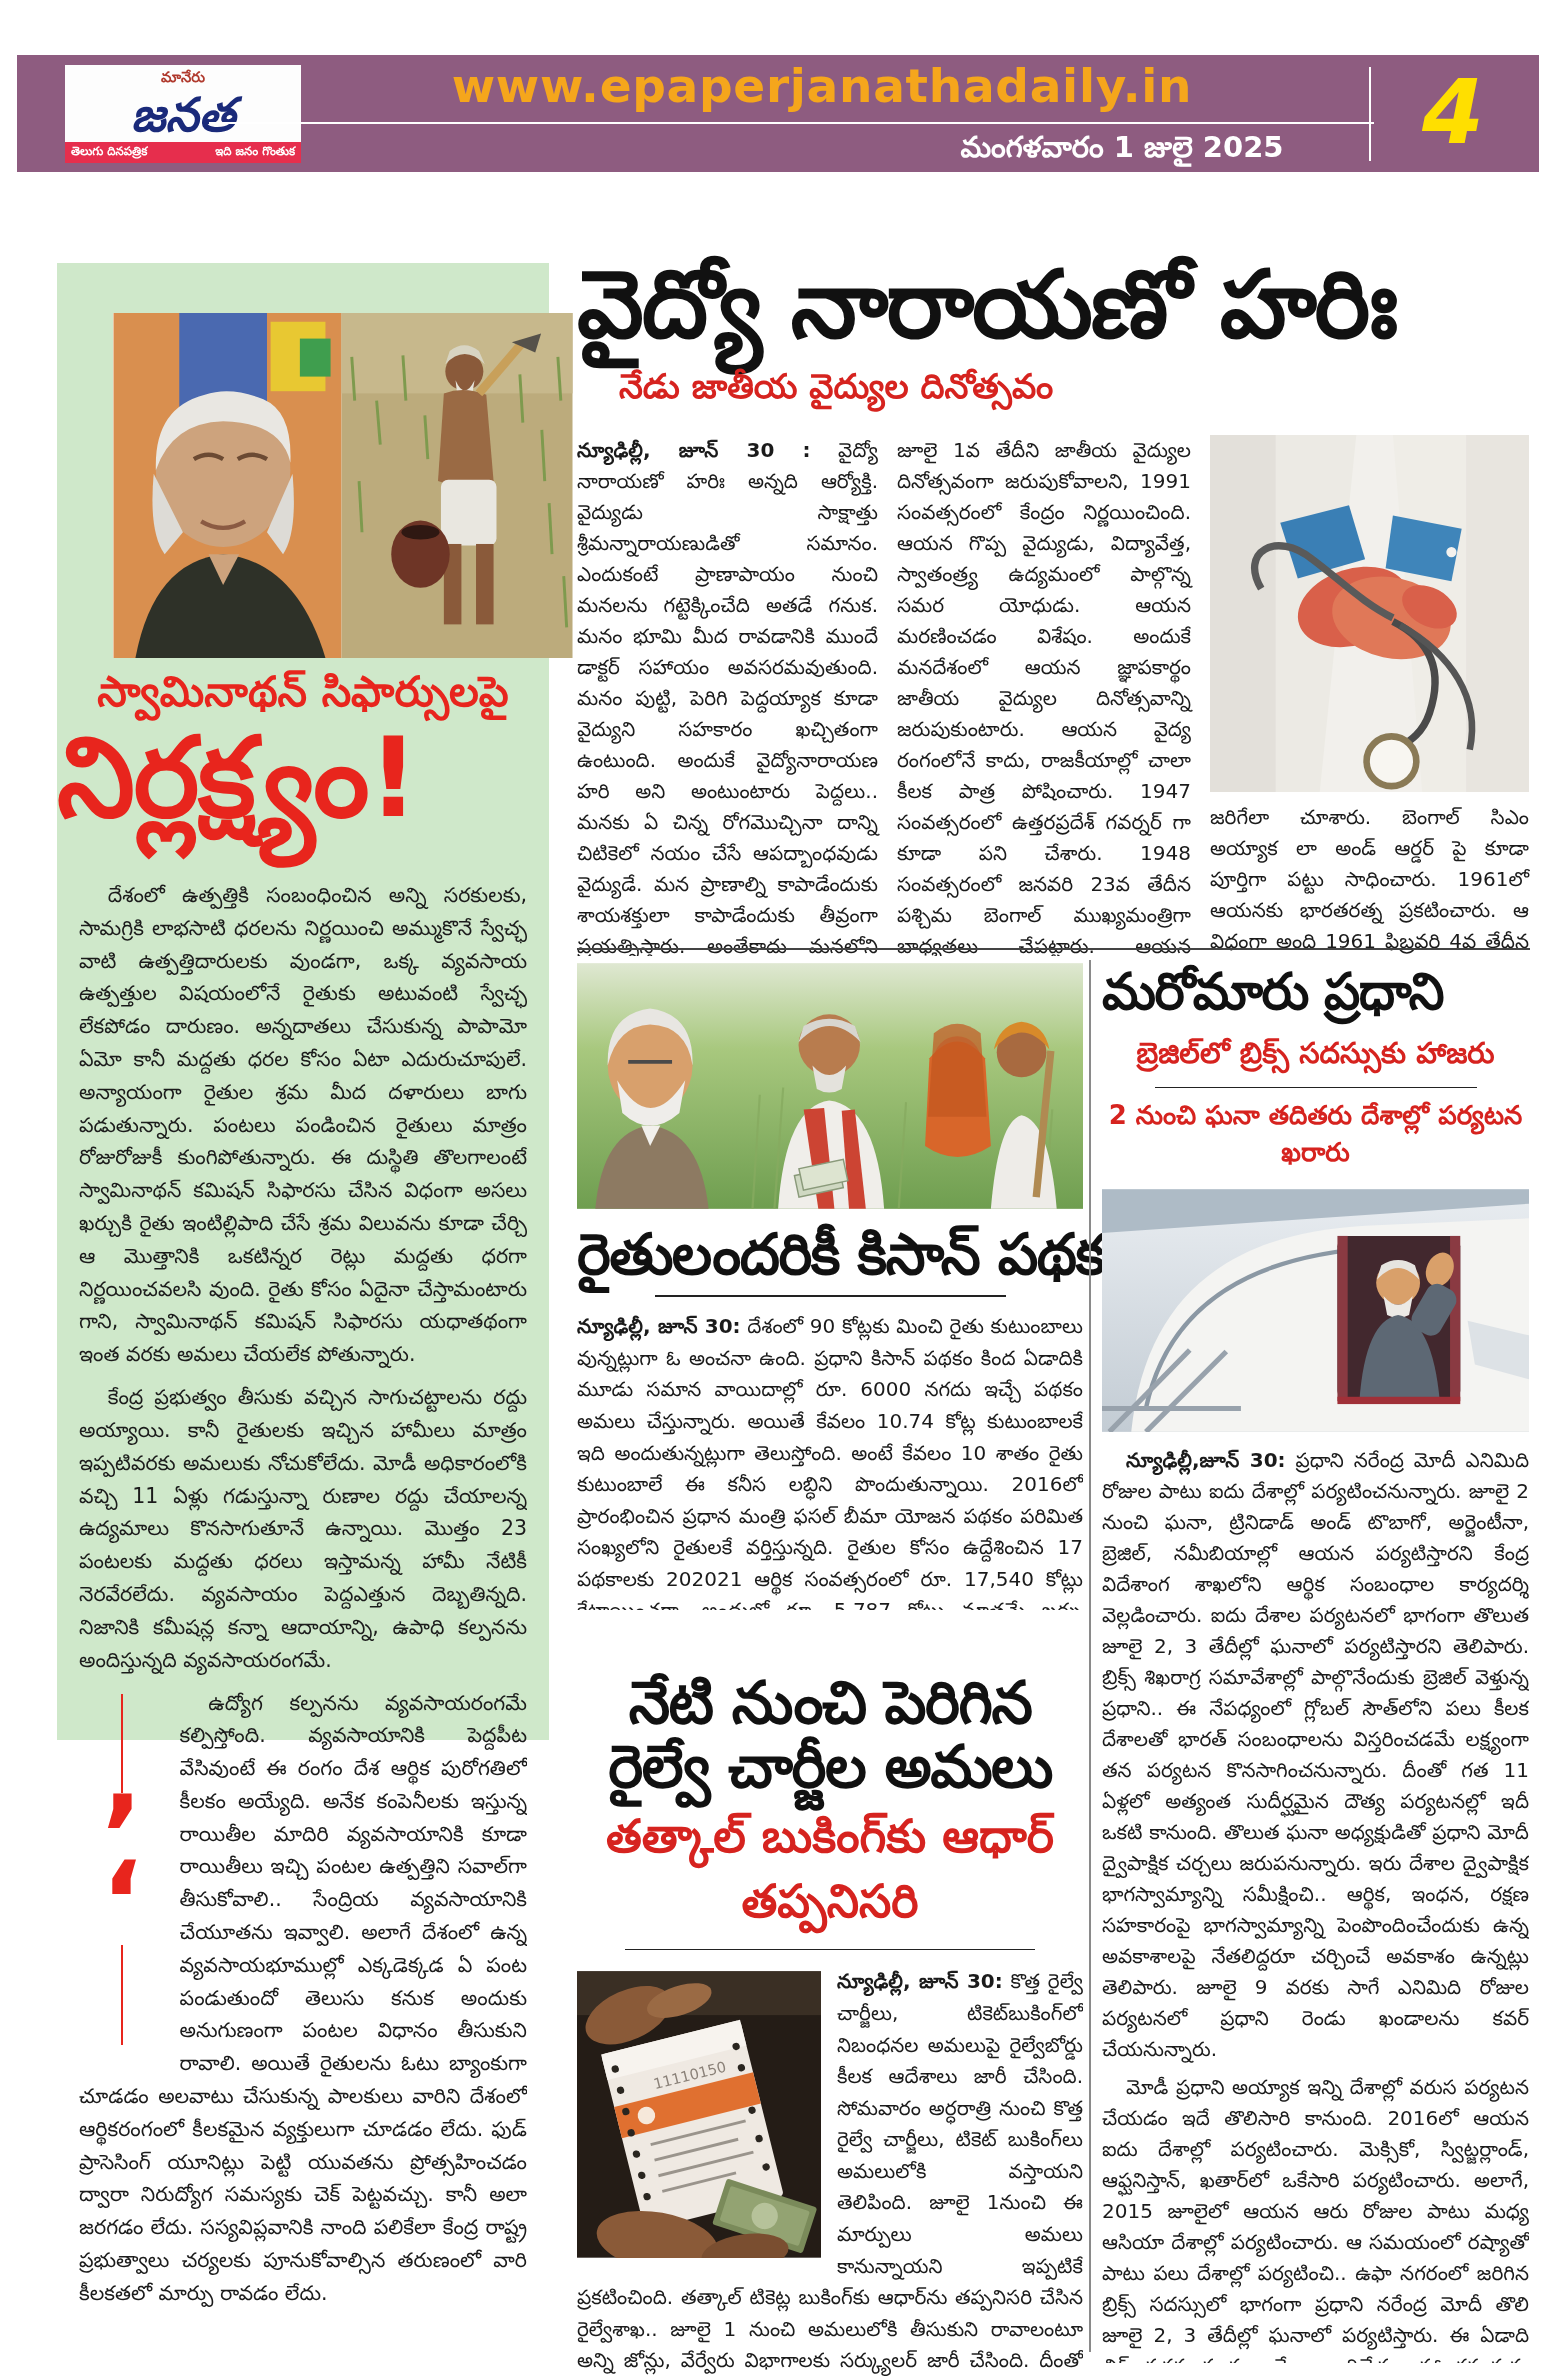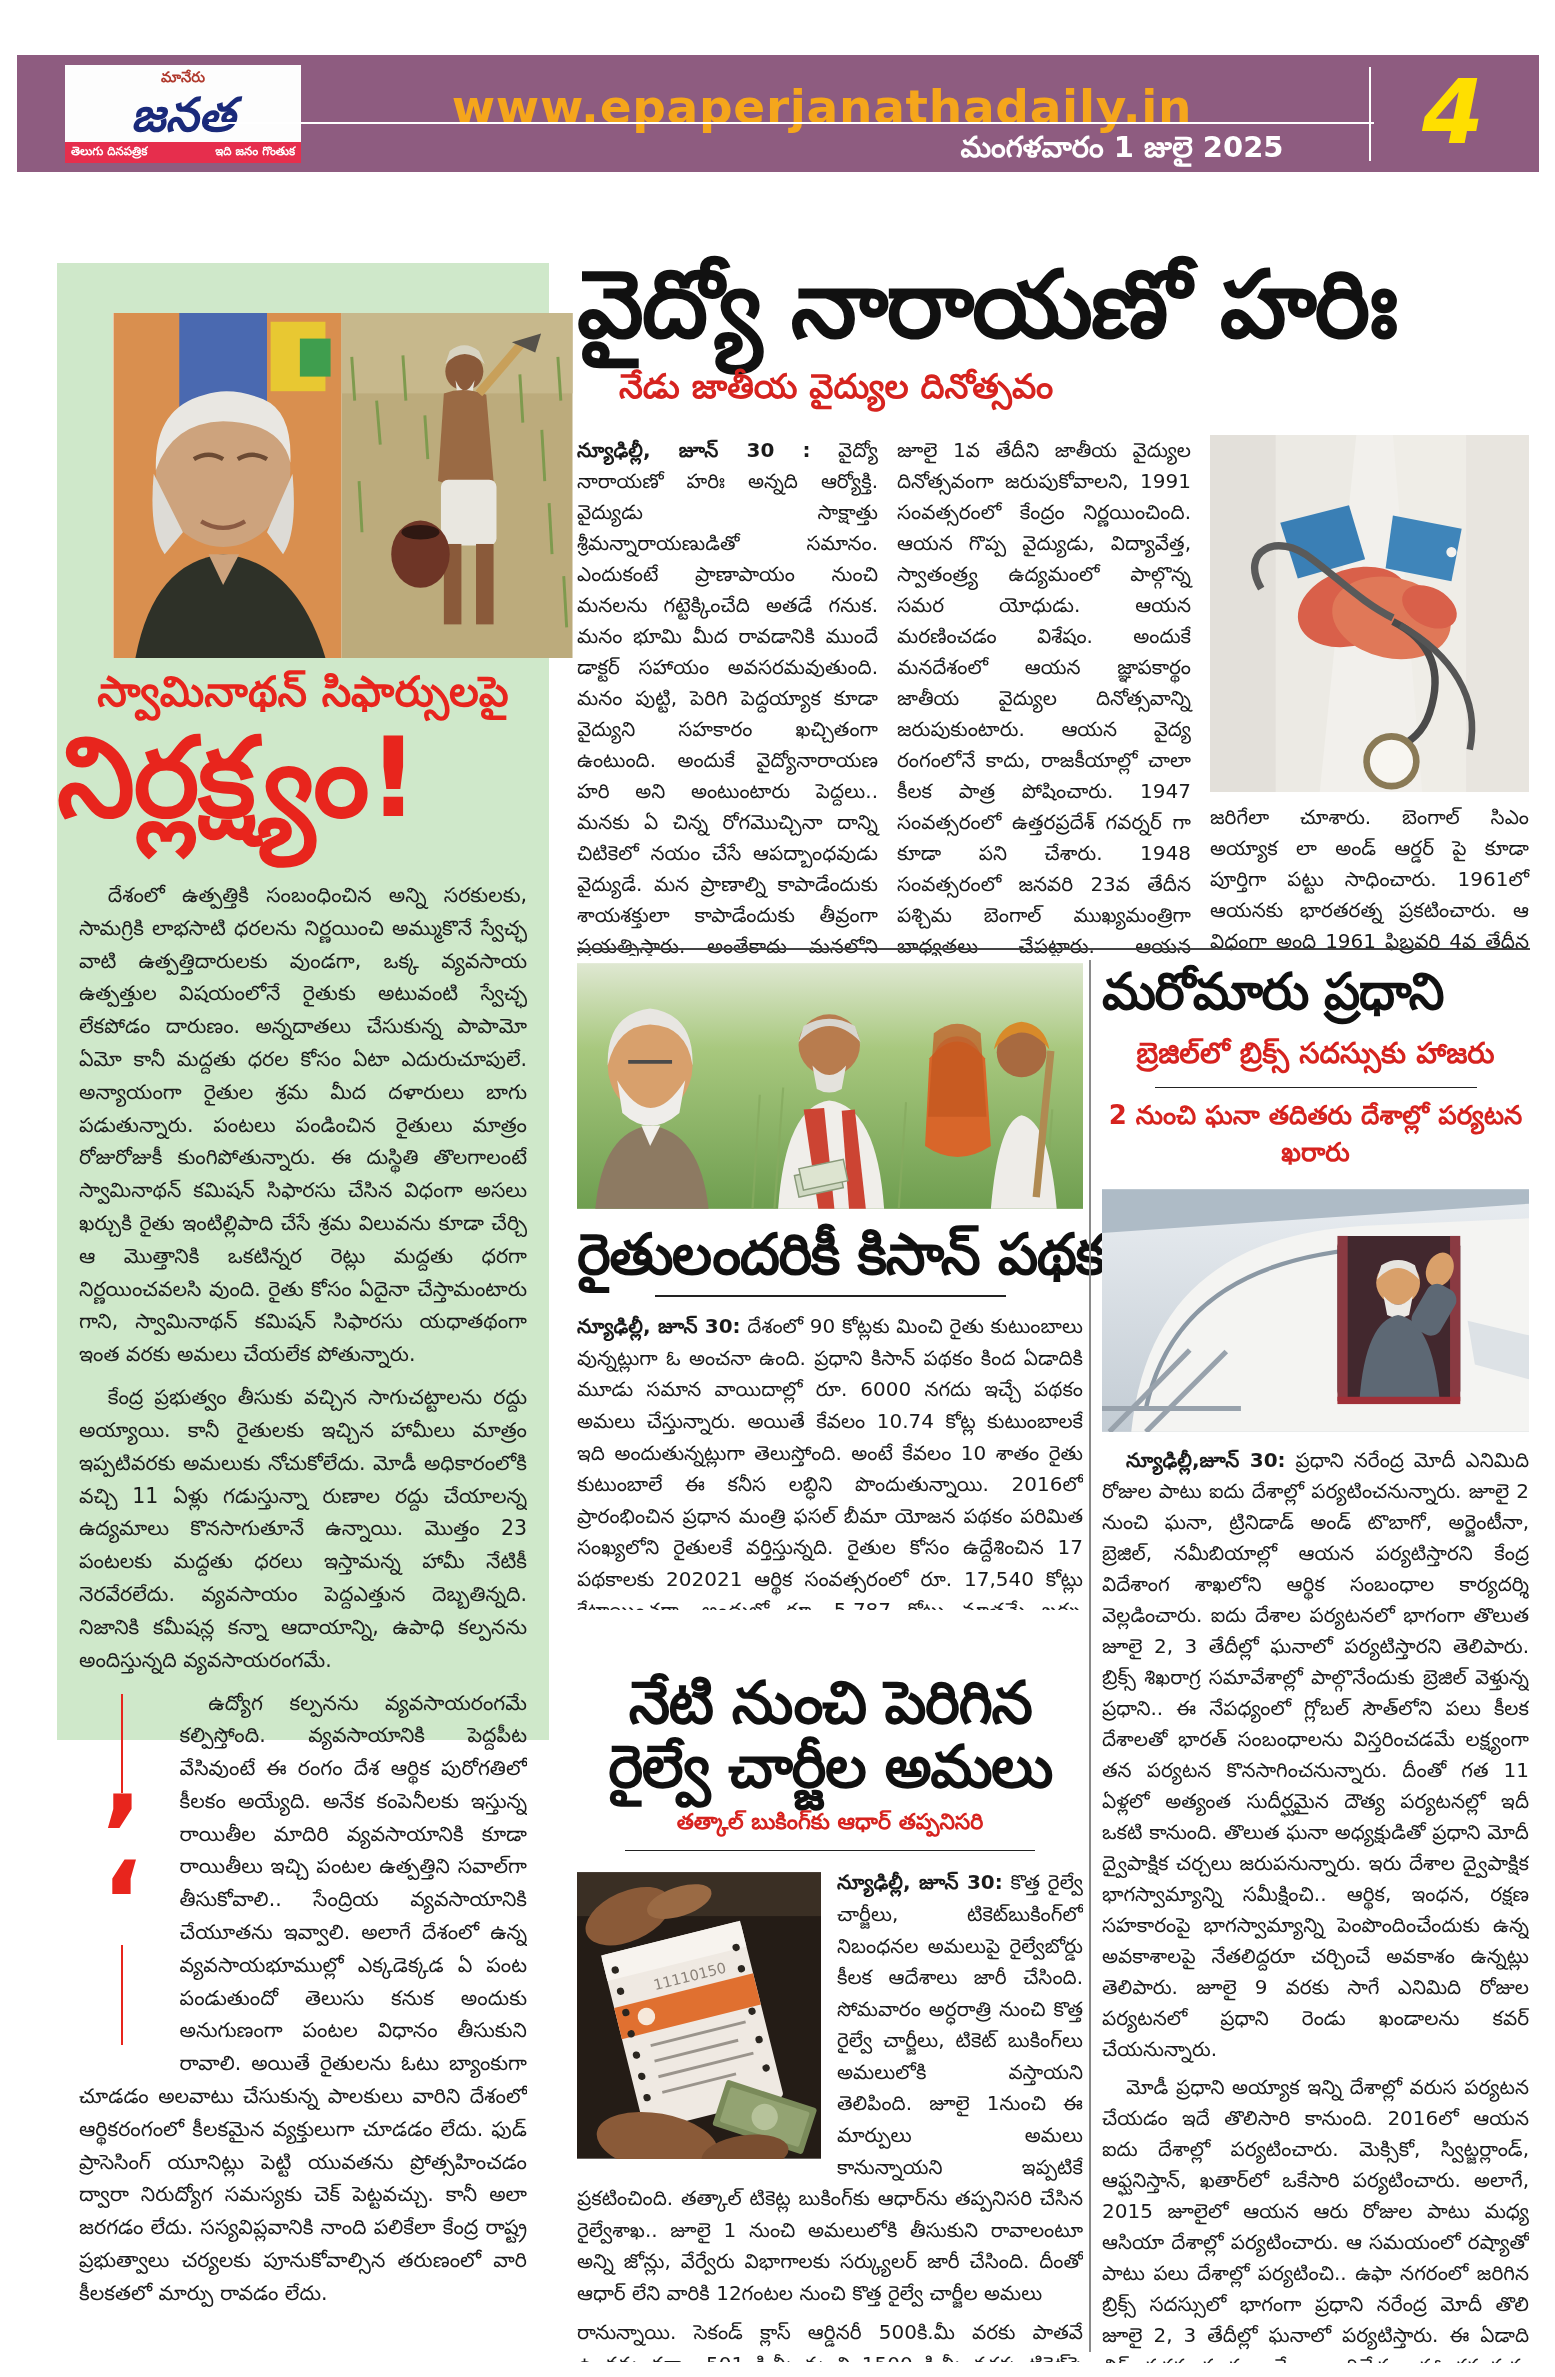--- a/index.html
+++ b/index.html
@@ -7,21 +7,21 @@
         font-family:"DejaVu Sans",sans-serif;color:#1b1b1b;overflow:hidden;}
   
   .masthead{position:absolute;left:17px;top:55px;width:1522px;height:117px;background:#8e5c80;}
   .logo{position:absolute;left:48px;top:10.2px;width:236px;height:98px;background:#fdfdfd;
         display:flex;flex-direction:column;align-items:center;justify-content:space-between;
         padding:2.9px 0 0 0;box-sizing:border-box;}
   .logo-top{font-size:14.6px;font-weight:bold;color:#b03a2e;}
   .logo-title{font-size:47px;font-weight:900;color:#1a2a7a;line-height:.9;font-style:italic;}
   .logo-strip{width:100%;background:#e62e4d;color:#fff;font-size:11.7px;font-weight:bold;
         display:flex;justify-content:space-between;padding:2.2px 5.9px;box-sizing:border-box;}
-  .website{position:absolute;left:406px;top:24px;width:798px;text-align:center;
+  .website{position:absolute;left:406px;top:3px;width:798px;text-align:center;
         font-size:47px;font-weight:bold;color:#f5a61c;letter-spacing:0.7px;}
   .mast-line{position:absolute;left:192px;top:67px;width:1165px;height:2.2px;background:#ffffff;}
   .mast-date{position:absolute;left:900px;top:75px;width:410px;text-align:center;
         font-size:29px;font-weight:bold;color:#ffffff;}
   .mast-vline{position:absolute;left:1352px;top:11.7px;width:2.2px;height:94px;background:#ffffff;}
   .page-number{position:absolute;left:1370px;top:4.4px;width:132px;text-align:center;
         font-size:89px;font-weight:900;font-style:italic;color:#ffdf00;line-height:1.2;}
   
   .left-panel{position:absolute;left:57px;top:263px;width:492px;height:1477px;background:#cfe8ca;}
   .lp-photo{position:absolute;left:16px;top:38px;width:460px;height:345px;display:flex;background:#fff;}
@@ -243,21 +243,21 @@
       <span>దేశంలో 90 కోట్లకు మించి రైతు కుటుంబాలు వున్నట్లుగా ఓ అంచనా ఉంది. ప్రధాని కిసాన్ పథకం కింద ఏడాదికి మూడు సమాన వాయిదాల్లో రూ. 6000 నగదు ఇచ్చే పథకం అమలు చేస్తున్నారు. అయితే కేవలం 10.74 కోట్ల కుటుంబాలకే ఇది అందుతున్నట్లుగా తెలుస్తోంది. అంటే కేవలం 10 శాతం రైతు కుటుంబాలే ఈ కనీస లబ్ధిని పొందుతున్నాయి. 2016లో ప్రారంభించిన ప్రధాన మంత్రి ఫసల్ బీమా యోజన పథకం పరిమిత సంఖ్యలోని రైతులకే వర్తిస్తున్నది. రైతుల కోసం ఉద్దేశించిన 17 పథకాలకు 202021 ఆర్థిక సంవత్సరంలో రూ. 17,540 కోట్లు కేటాయించగా, అందులో రూ. 5,787 కోట్లు మాత్రమే ఖర్చు చేశారు. అంటే మొత్తం బడ్జెట్ కేటాయింపులో 33శాతం మాత్రమే ఖర్చు అయింది. ఇందులో మూడు పథకాల కింద ఒక్క రూపాయి కూడా ఖర్చు కాలేదని సమాచారం. రైతు సంక్షేమం కోసం ఆచరణలో ఇంత తక్కువ స్థాయి కృషి జరుగుతున్నప్పుడు వారి ఆదాయం ఏ విధంగా రెట్టింపు అవుతుందో అర్థం కాని విషయం. 2019లో దేశ వ్యాప్తంగా కనీసం 5,957 మంది రైతులు ఆత్మహత్య చేసుకొన్నట్లు గణాంకాలు చెబుతున్నాయి. రోజుకి సగటున</span>
       
     </div>
   </section>
 
   <section class="rail">
     <div class="rail-h">
       <div>నేటి నుంచి పెరిగిన</div>
       <div>రైల్వే చార్జీల అమలు</div>
     </div>
-    <div class="sub-red" style="font-size:22px;">తత్కాల్ బుకింగ్‌కు ఆధార్ తప్పనిసరి</div>
+    <div class="sub-red" style="font-size:46px;">తత్కాల్ బుకింగ్‌కు ఆధార్ తప్పనిసరి</div>
     <div class="sub-rule" style="width:410px;"></div>
     <div class="rail-body">
       <figure>
         <svg width="244" height="287" viewBox="0 0 334 392" style="font-size:27.5px">
           <rect width="334" height="392" fill="#241c16"></rect>
           <rect x="0" y="0" width="334" height="60" fill="#3a2f24"></rect>
           <ellipse cx="70" cy="60" rx="62" ry="34" fill="#8a5a38" transform="rotate(-24 70 60)"></ellipse>
           <ellipse cx="140" cy="40" rx="46" ry="20" fill="#9a6a44" transform="rotate(-18 140 40)"></ellipse>
           <g transform="rotate(-14 160 210)">
             <rect x="60" y="86" width="196" height="248" rx="6" fill="#efe9e2"></rect>

